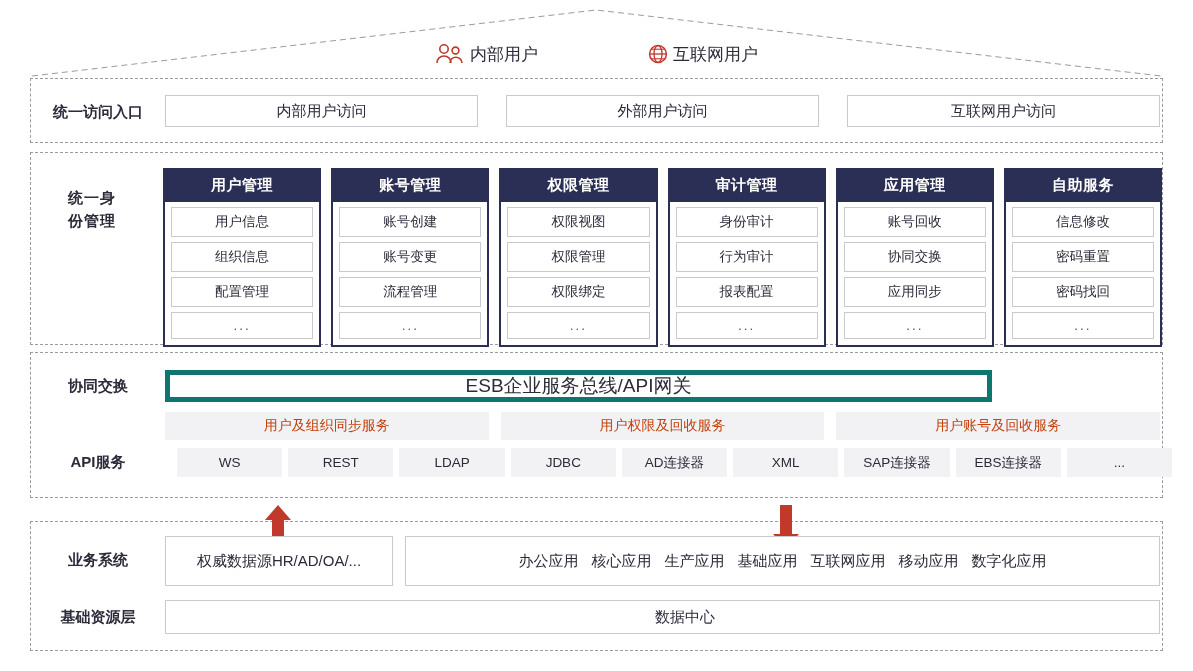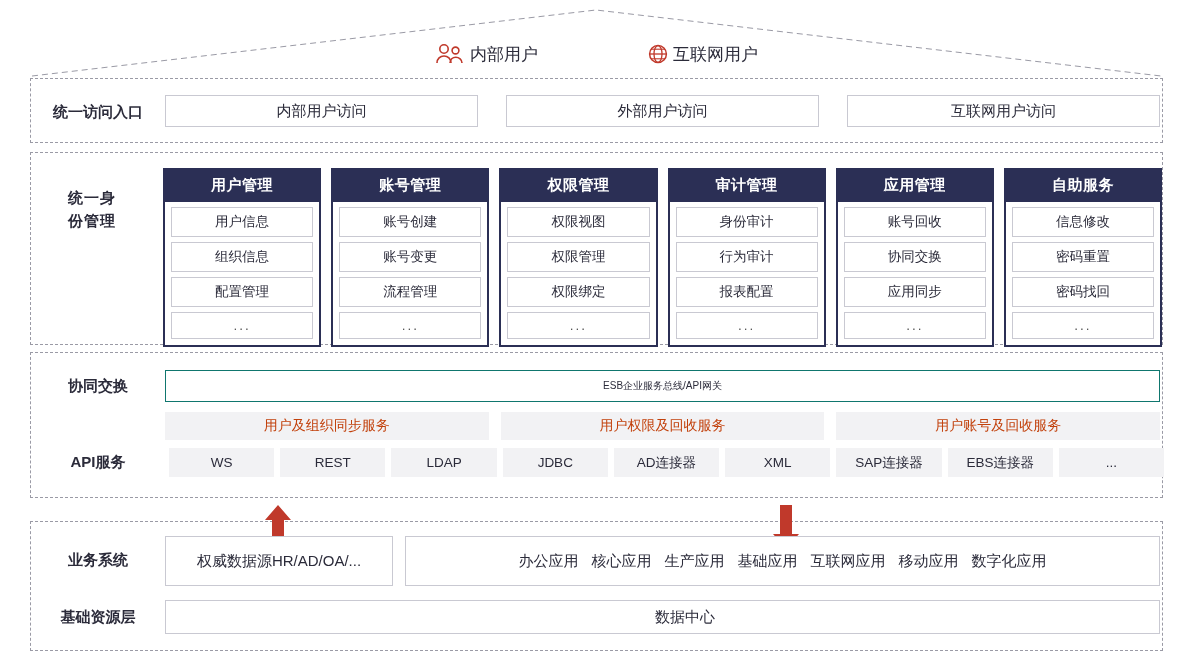--- a/index.html
+++ b/index.html
@@ -130,27 +130,27 @@
     margin-bottom: 5px;
     color: #2b2b3a;
   }
   .idm-item:last-child { margin-bottom: 0; }
   .idm-item.ellipsis { letter-spacing: 2px; color: #555; }
 
   
   .esb-bar {
     position: absolute;
     left: 165px; top: 370px;
-    width: 995px; height: 32px;
-    border: 1px solid #0f766e;
-    background: #ffffff;
-    display: flex;
-    align-items: center;
-    justify-content: center;
-    font-size: 10px;
+    width: 827px; height: 32px;
+    border: 5px solid #0f766e;
+    background: #ffffff;
+    display: flex;
+    align-items: center;
+    justify-content: center;
+    font-size: 19px;
     box-sizing: border-box;
   }
 
   
   .svc-row {
     position: absolute;
     left: 165px; top: 412px;
     width: 995px;
     display: flex;
     gap: 12px;
@@ -162,21 +162,21 @@
     display: flex;
     align-items: center;
     justify-content: center;
     font-size: 14px;
     color: #c2410c;
   }
 
   
   .api-row {
     position: absolute;
-    left: 169px; top: 448px;
+    left: 177px; top: 448px;
     width: 995px;
     display: flex;
     gap: 6px;
   }
   .api-chip {
     flex: 1;
     height: 29px;
     background: #f2f2f4;
     display: flex;
     align-items: center;

